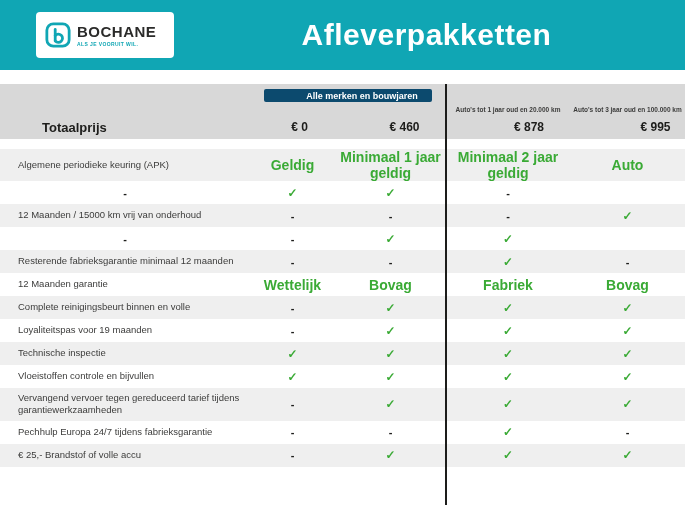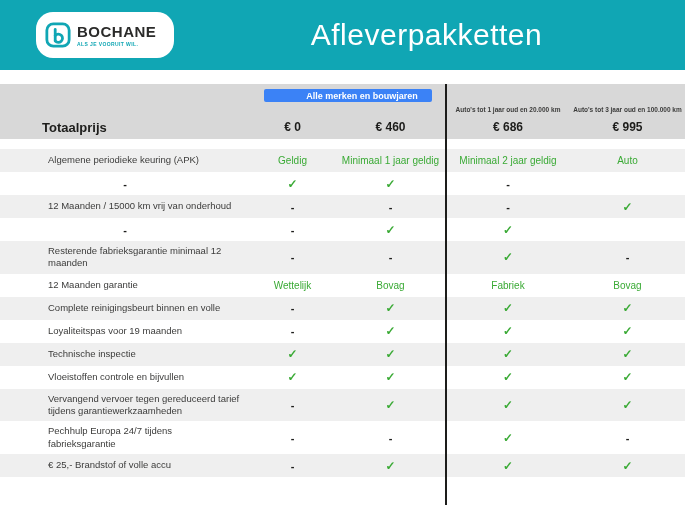--- a/index.html
+++ b/index.html
@@ -1,55 +1,55 @@
 <!DOCTYPE html>
 <html><head>
 <meta charset="utf-8">
 <style>
   * { margin:0; padding:0; box-sizing:border-box; }
   body { background:#ffffff; font-family:"Liberation Sans", sans-serif; }
   .page { position:relative; width:685px; height:514px; background:#ffffff; overflow:hidden; }
 
   .topbar { height:70px; background:#10a6b4; display:flex; align-items:center; }
-  .logo-card { margin-left:36px; width:138px; height:46px; background:#fff; border-radius:17px;
+  .logo-card { margin-left:36px; width:138px; height:46px; background:#fff; border-radius:4px;
                display:flex; align-items:center; padding:0 9px; gap:6px; flex:0 0 auto; }
   .logo-icon { width:26px; height:26px; flex:0 0 auto; }
   .logo-name { font-size:15px; font-weight:bold; color:#2b2b2a; letter-spacing:0.5px; line-height:1; }
   .logo-tagline { font-size:5px; font-weight:bold; color:#10a6b4; letter-spacing:0.4px; margin-top:2px; }
-  .page-title { flex:1; text-align:center; color:#fff; font-size:30px; font-weight:normal;
+  .page-title { flex:1; text-align:center; color:#fff; font-size:30px; font-weight:bold;
                 letter-spacing:0.5px; padding-right:6px; }
 
   .table-wrap { position:relative; margin-top:14px; }
   .divider { position:absolute; left:445px; top:0; width:2px; height:421px; background:#1d1d1b; z-index:5; }
 
   .grid { display:grid; grid-template-columns:250px 85px 111px 124px 115px; align-items:center; }
 
   .head-band { background:#d8d8d8; padding-top:4px; }
   .titles { height:18px; }
   .col-title { text-align:center; font-size:11px; font-weight:bold; color:#1d1d1b; }
   .badges { height:15px; }
   .badge { height:13px; display:flex; align-items:center; justify-content:center; color:#fff;
            font-size:9px; font-weight:bold; border-radius:2px; white-space:nowrap; }
-  .badge.teal { grid-column:2 / span 2; background:#3b82f6; margin:0 14px;padding-left:28px; }
+  .badge.teal { grid-column:2 / span 2; background:#0c4a6e; margin:0 14px;padding-left:28px; }
   .badge.gray { grid-column:4 / span 2; background:#9d9d9c; margin:0 18px; }
   .subtexts { height:12px; }
   .subtext { text-align:center; font-size:6.5px; font-weight:bold; color:#3c3c3b; }
-  .totals { height:24px; }
+  .totals { height:24px;gap:7px; }
   .total-label { padding-left:42px; font-size:13px; font-weight:bold; color:#1d1d1b; }
   .price { text-align:center; font-size:12px; font-weight:bold; color:#1d1d1b; }
 
   .spacer { height:10px; background:#fff; }
   .body-row { min-height:23px; }
   .body-row.odd { background:#efefef; }
   .body-row.even { background:#ffffff; }
-  .row-label { padding:4px 10px 4px 48px; font-size:9.5px; color:#3c3c3b; line-height:1.3; }
+  .row-label { padding:4px 10px 4px 18px; font-size:9.5px; color:#3c3c3b; line-height:1.3; }
   .value { text-align:center; }
   .value.check { color:#3aaa35; font-size:12px; font-weight:bold; }
   .value.dash  { color:#1d1d1b; font-size:11px; font-weight:bold; }
-  .value.text  { color:#3aaa35; font-size:10px; font-weight:normal; }
+  .value.text  { color:#3aaa35; font-size:14px; font-weight:bold; }
 </style>
 </head>
 <body>
 
 <div class="page">
 
   <header class="topbar">
     <div class="logo-card">
       <svg class="logo-icon" viewBox="0 0 28 28">
         <rect x="2" y="2" width="24" height="24" rx="7" fill="none" stroke="#10a6b4" stroke-width="3"></rect>
@@ -79,21 +79,21 @@
         <div></div>
         <div></div>
         <div class="subtext">Auto's tot 1 jaar oud en 20.000 km</div>
         <div class="subtext">Auto's tot 3 jaar oud en 100.000 km</div>
       </div>
 
       <div class="grid totals">
         <div class="total-label">Totaalprijs</div>
         <div class="price">€ 0</div>
         <div class="price">€ 460</div>
-        <div class="price">€ 686</div>
+        <div class="price">€ 878</div>
         <div class="price">€ 995</div>
       </div>
     </div>
 
     <div class="spacer"></div>
 
     <div id="rows">
         <div class="grid body-row odd">
           <div class="row-label">Algemene periodieke keuring (APK)</div>
           <div class="value text">Geldig</div>

